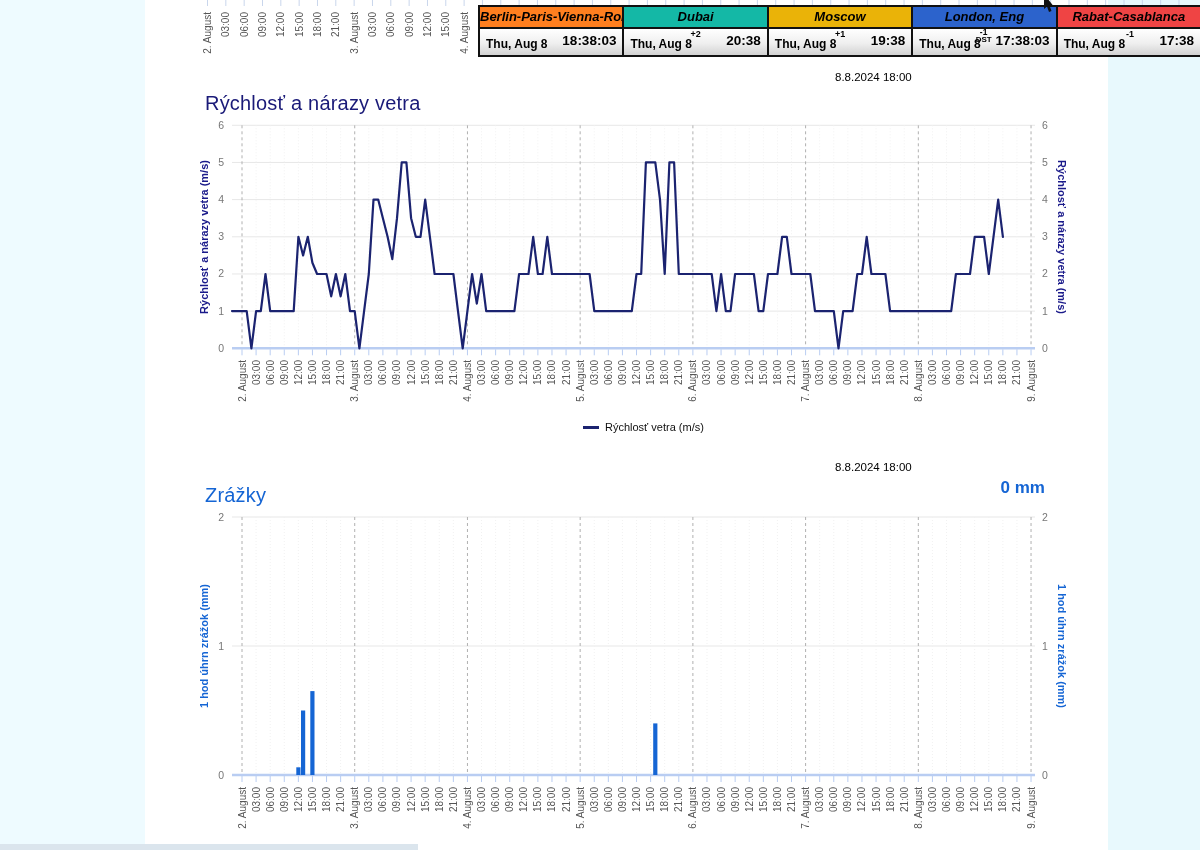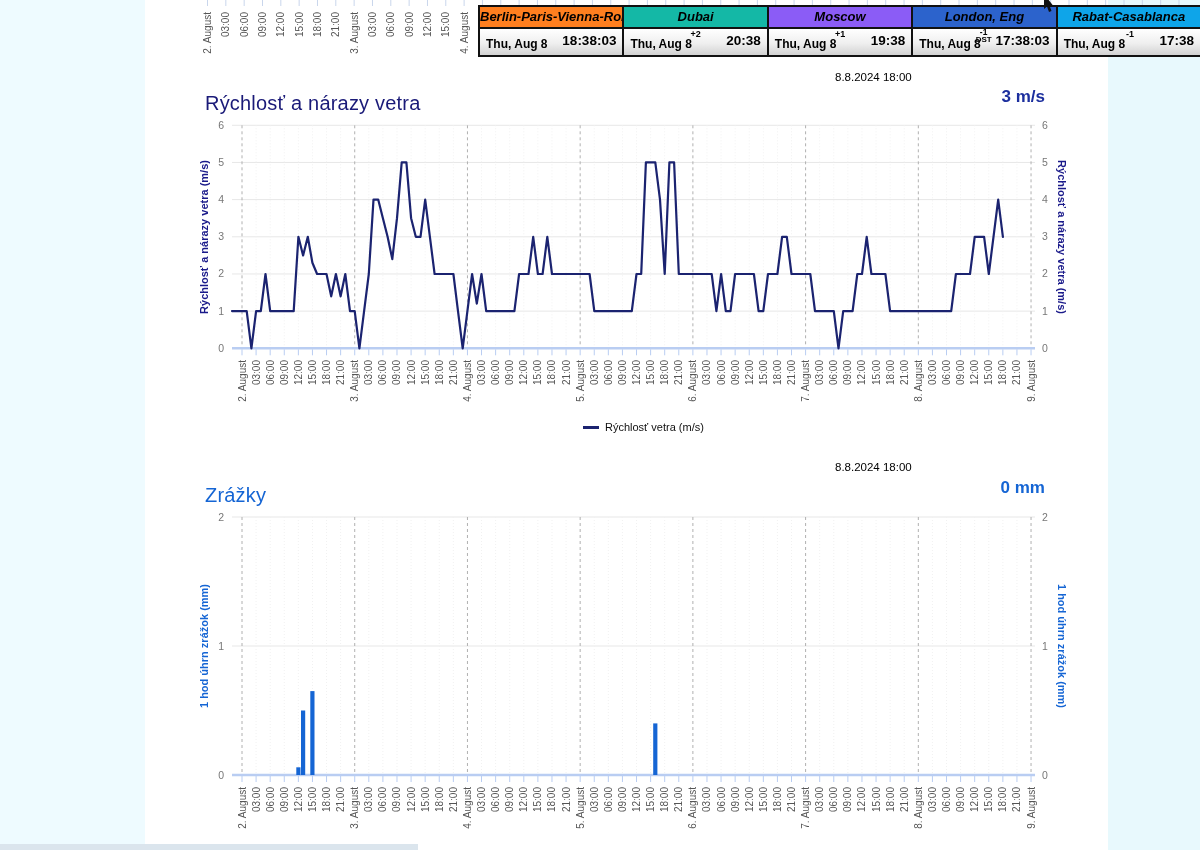--- a/index.html
+++ b/index.html
@@ -133,55 +133,54 @@
       </div>
       <div class="panel">
         <div class="city" style="background:#14b8a6">Dubai</div>
         <div class="trow">
           <span class="cdate">Thu, Aug 8</span>
           <span class="off">+2</span>
           <span class="ctime">20:38</span>
         </div>
       </div>
       <div class="panel">
-        <div class="city" style="background:#8b5cf6">Moscow</div>
+        <div class="city" style="background:#eab308">Moscow</div>
         <div class="trow">
           <span class="cdate">Thu, Aug 8</span>
           <span class="off">+1</span>
           <span class="ctime">19:38</span>
         </div>
       </div>
       <div class="panel">
         <div class="city" style="background:#2c63cc">London, Eng</div>
         <div class="trow">
           <span class="cdate">Thu, Aug 8</span>
           <div class="stk">
             <div class="o">-1</div>
             <div>DST</div>
           </div>
           <span class="ctime">17:38:03</span>
         </div>
       </div>
       <div class="panel">
-        <div class="city" style="background:#0ea5e9">Rabat-Casablanca</div>
+        <div class="city" style="background:#ef4444">Rabat-Casablanca</div>
         <div class="trow">
           <span class="cdate">Thu, Aug 8</span>
           <span class="off">-1</span>
           <span class="ctime">17:38</span>
         </div>
       </div>
     </div>
 
   <svg id="cursor" class="abs" width="20" height="14" viewBox="0 0 20 14">
     <polygon points="8,-6 8,9 11,6.5 13,12 15.5,11 13.5,5.5 17,5.5" fill="#111"></polygon>
   </svg>
 
   <div id="wind-title" class="abs chart-title">Rýchlosť a nárazy vetra</div>
   <div id="wind-stamp" class="abs stamp">8.8.2024 18:00</div>
-  <div id="wind-val" class="abs curval">3 m/s</div>
   <div class="abs vlabel navy" style="left:204px;top:237px;">Rýchlosť a nárazy vetra (m/s)</div>
   <div class="abs vlabel cw navy" style="left:1062px;top:237px;">Rýchlosť a nárazy vetra (m/s)</div>
   <svg id="windsvg" class="abs" style="left:190px;top:113px;" width="890" height="340" viewBox="190 113 890 340">
       <text x="224" y="351.8" text-anchor="end" font-size="10.5" fill="#777777">0</text>
       <text x="1042" y="351.8" text-anchor="start" font-size="10.5" fill="#777777">0</text>
       <line x1="232" y1="311.13" x2="1035" y2="311.13" stroke="#e7e7e7" stroke-width="1"></line>
       <text x="224" y="314.63" text-anchor="end" font-size="10.5" fill="#777777">1</text>
       <text x="1042" y="314.63" text-anchor="start" font-size="10.5" fill="#777777">1</text>
       <line x1="232" y1="273.96000000000004" x2="1035" y2="273.96000000000004" stroke="#e7e7e7" stroke-width="1"></line>
       <text x="224" y="277.46000000000004" text-anchor="end" font-size="10.5" fill="#777777">2</text>

